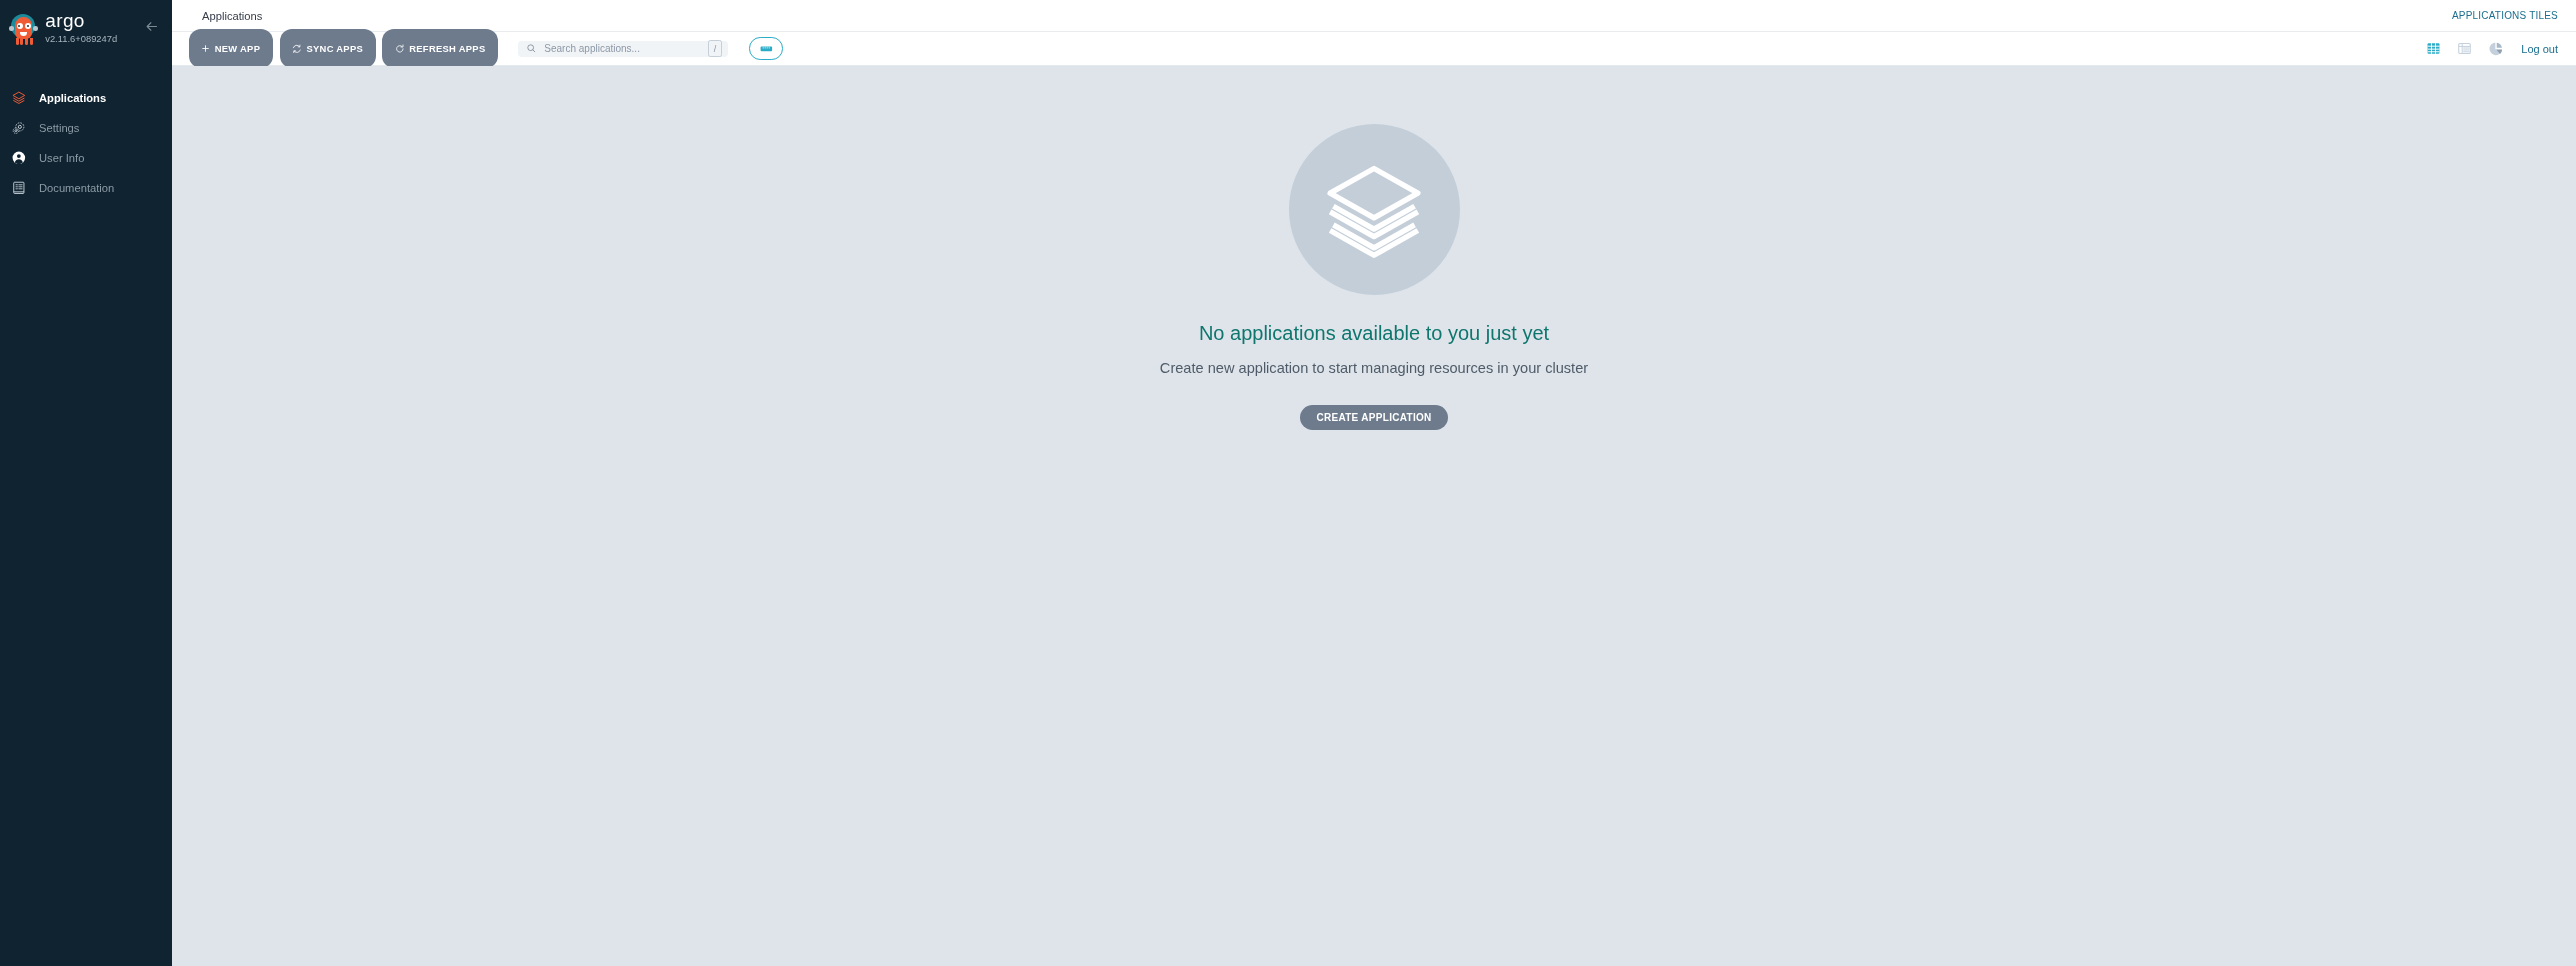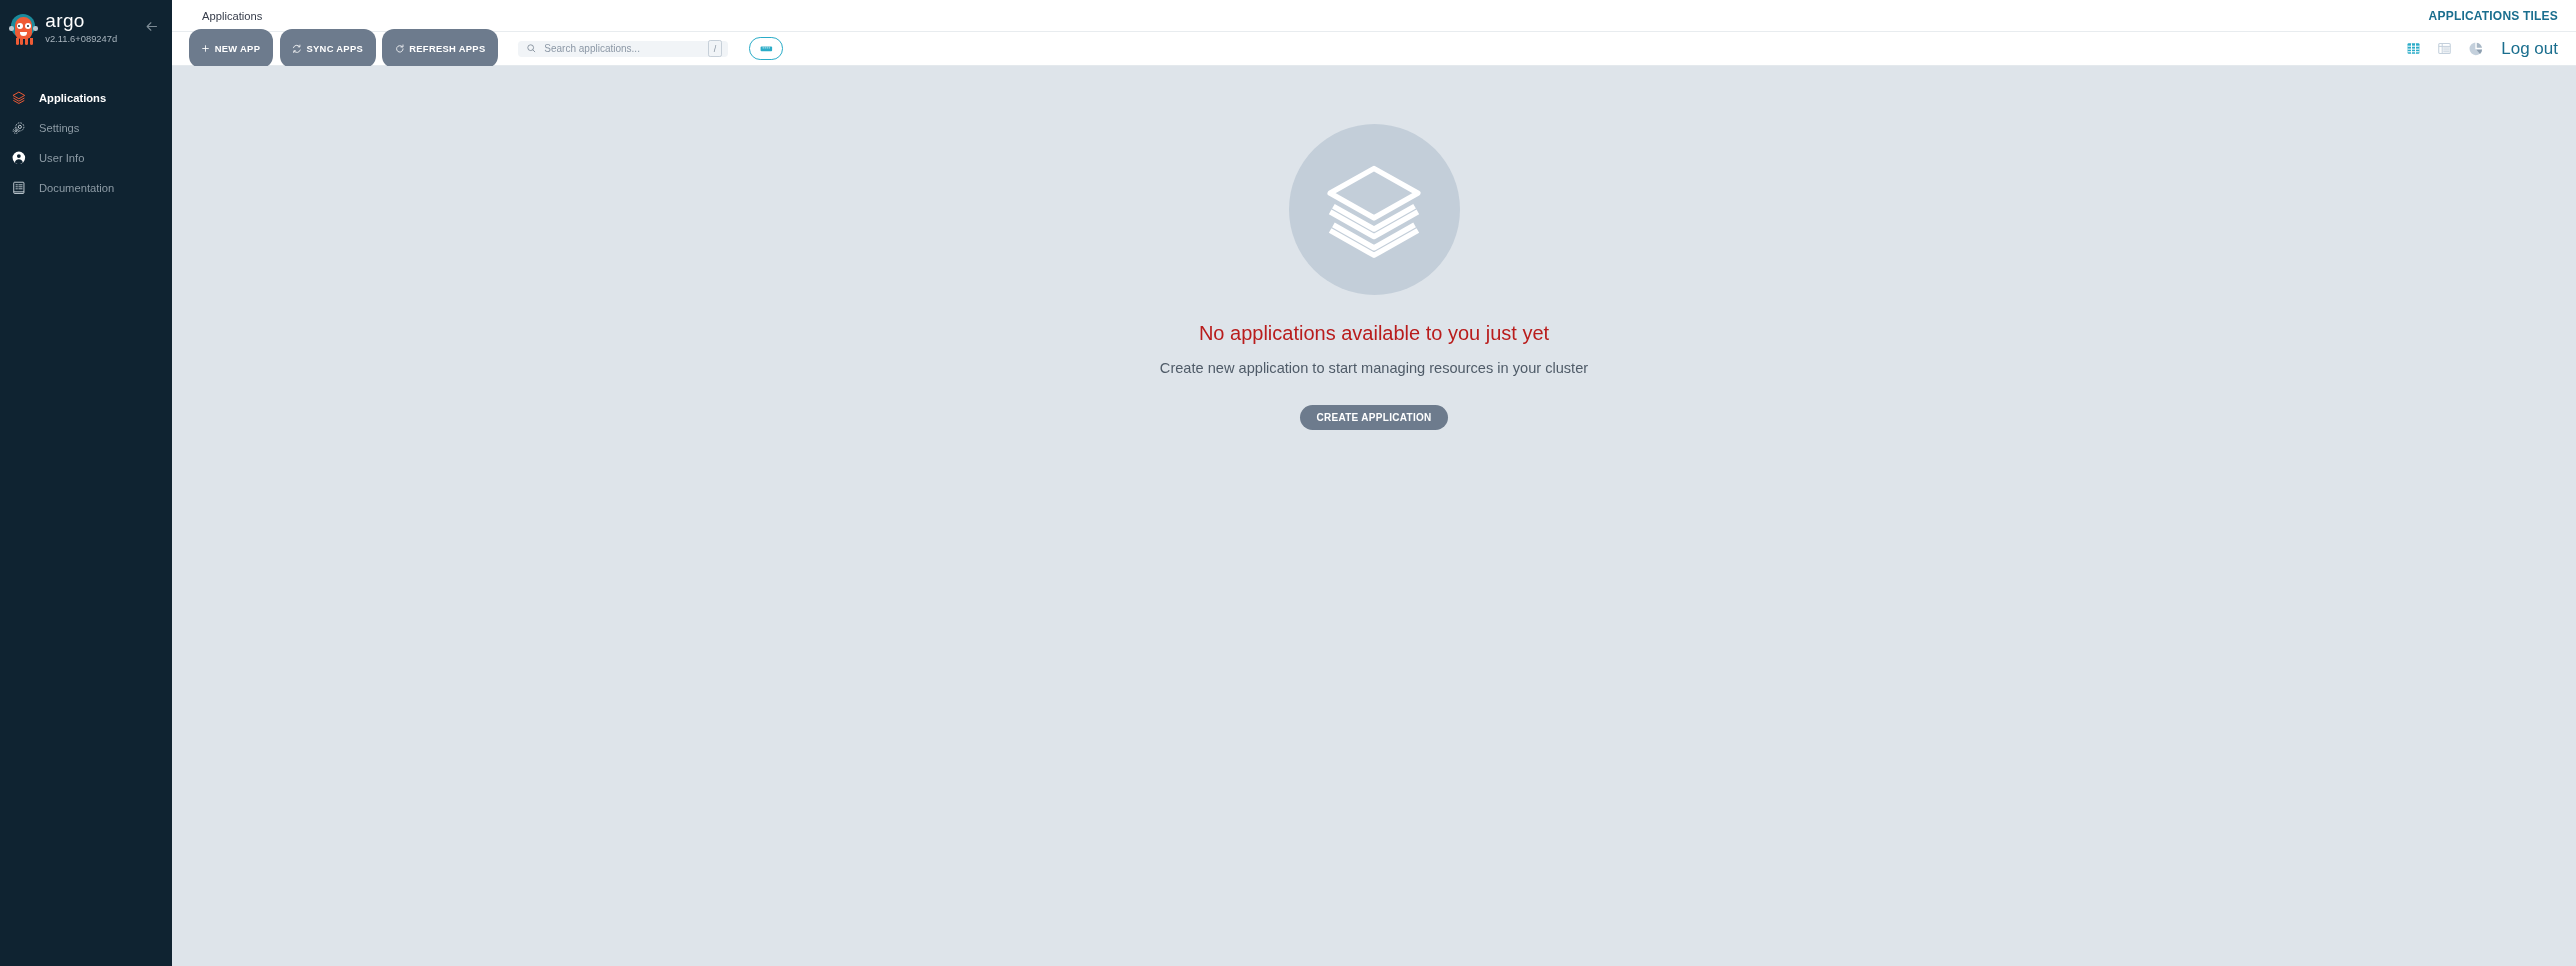--- a/index.html
+++ b/index.html
@@ -187,23 +187,23 @@
     box-sizing: border-box;
     border-bottom: 0.7px solid #e8ecef;
   }
   .breadcrumb {
     color: #363c4a;
     font-size: 11.2px;
     font-weight: 400;
   }
   .header-right-link {
     color: #1a6e8e;
-    font-size: 12px;
+    font-size: 10px;
     letter-spacing: 0.2px;
-    font-weight: 700;
+    font-weight: 400;
     cursor: pointer;
     white-space: nowrap;
   }
 
   .toolbar {
     height: 34px;
     background: #ffffff;
     display: flex;
     align-items: center;
     padding: 0 18px 0 16.5px;
@@ -296,21 +296,21 @@
   .view-icon {
     width: 16.5px;
     height: 16.5px;
     display: flex;
     align-items: center;
     justify-content: center;
     cursor: pointer;
   }
   .logout-link {
     color: #1a6e8e;
-    font-size: 17px;
+    font-size: 11px;
     cursor: pointer;
     margin-left: 2px;
     white-space: nowrap;
   }
 
   
   .content {
     flex: 1;
     position: relative;
     background: #dee4ea;
@@ -329,21 +329,21 @@
     width: 171px;
     height: 171px;
     border-radius: 50%;
     background: #c3ced9;
     display: flex;
     align-items: center;
     justify-content: center;
   }
   .empty-title {
     margin-top: 27px;
-    color: #b91c1c;
+    color: #0f766e;
     font-size: 20px;
     font-weight: 400;
   }
   .empty-sub {
     margin-top: 15px;
     color: #4f5b68;
     font-size: 14.6px;
     font-weight: 400;
   }
   .create-btn {

